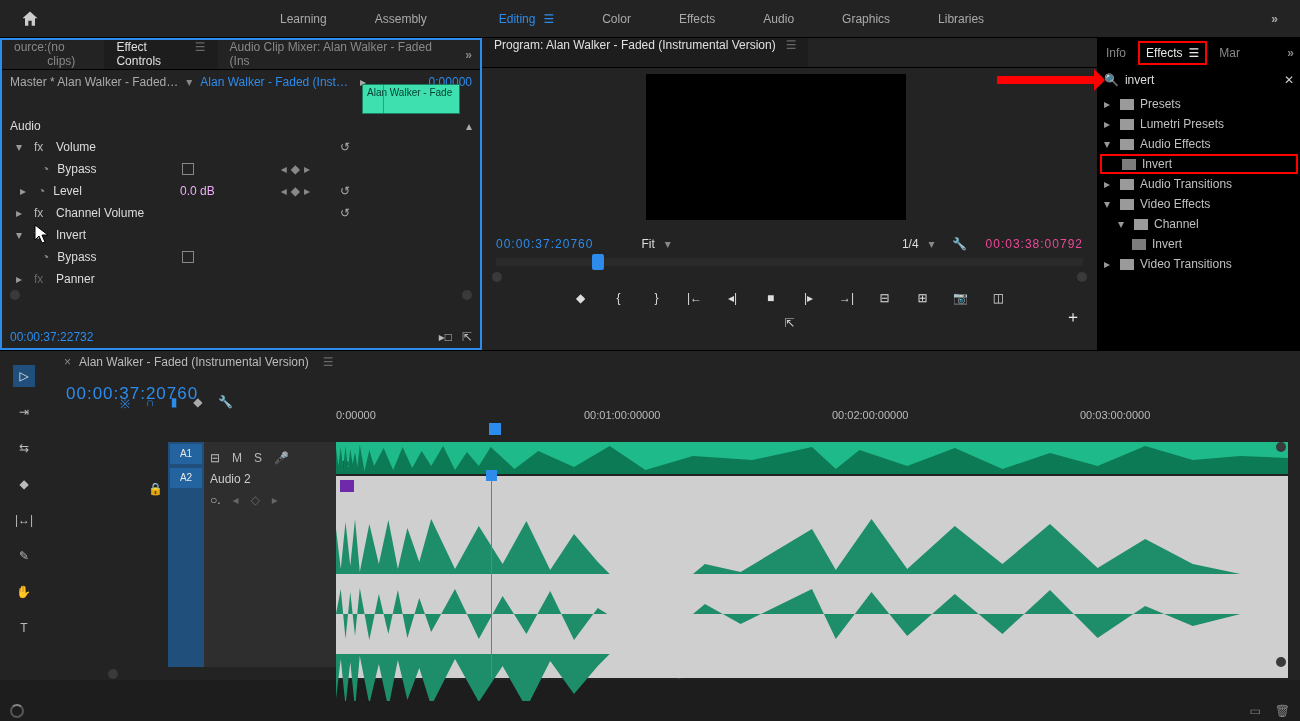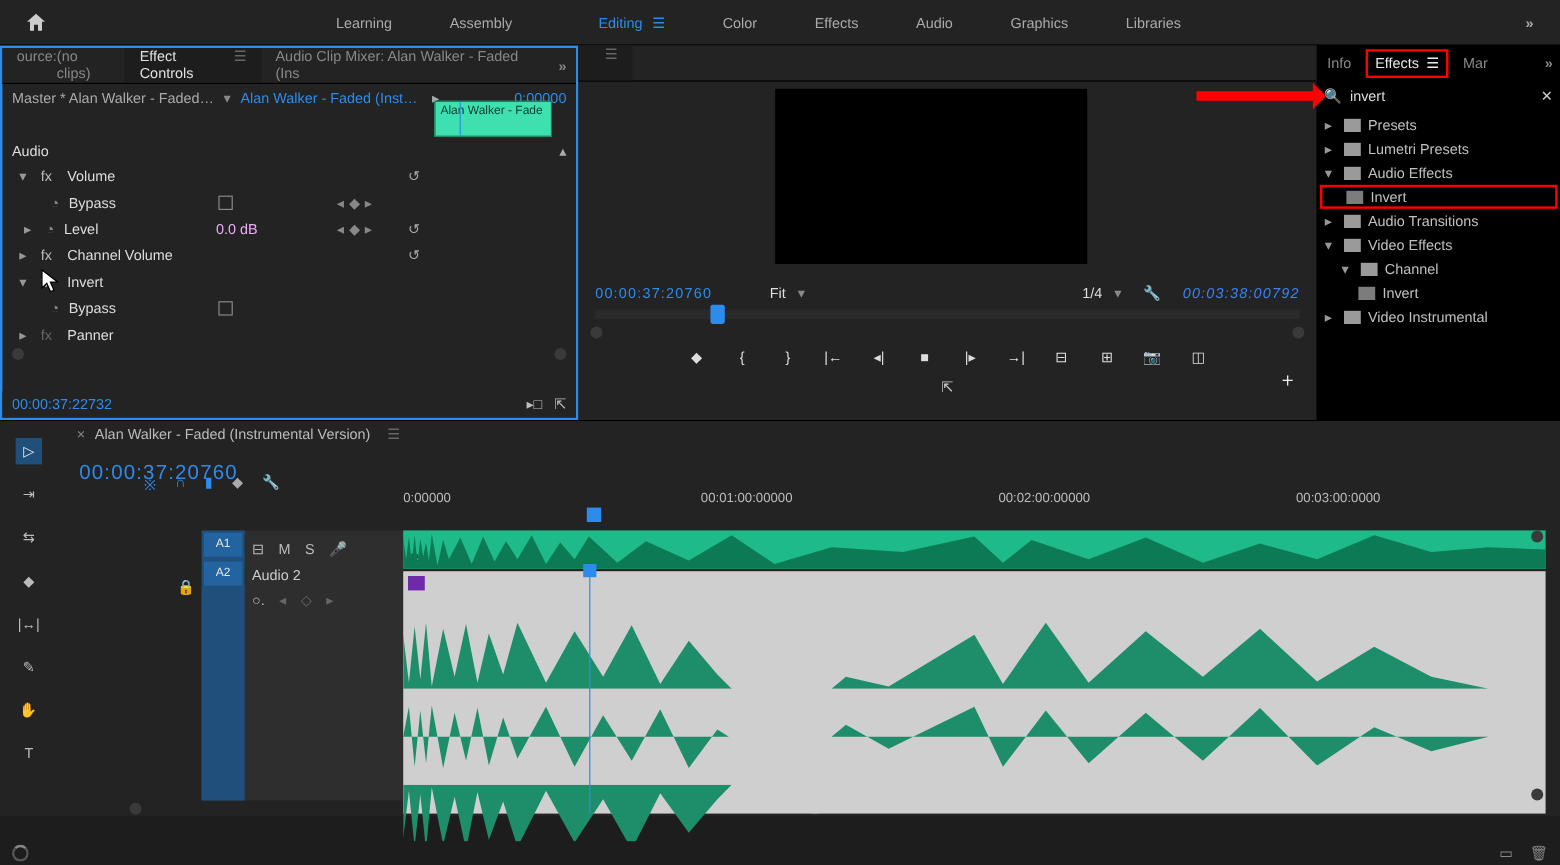--- a/index.html
+++ b/index.html
@@ -52,21 +52,21 @@
 
 .program { flex:1; background:#232323; position:relative; }
 .prog-viewer { position:absolute; left:164px; top:36px; width:260px; height:146px; background:#000; }
 .prog-controls { position:absolute; left:0; right:0; bottom:0; height:120px; display:flex; flex-direction:column; }
 .prog-row1 { display:flex; align-items:center; padding:0 14px; gap:18px; height:28px; }
 .prog-row1 .tc-blue { color:#2d8ceb; letter-spacing:1px; }
 .prog-row1 .fit { display:flex; align-items:center; gap:10px; margin-left:30px; color:#ddd; }
 .prog-row1 .chev { color:#888; }
 .prog-row1 .quarter { margin-left:auto; color:#ddd; display:flex; gap:10px; align-items:center;}
 .prog-row1 .wrench { color:#ccc; }
-.prog-row1 .tc-white { color:#3b82f6; letter-spacing:1px;font-style:italic; }
+.prog-row1 .tc-white { color:#ec4899; letter-spacing:1px; }
 .prog-ruler { height:24px; margin:0 14px; background:linear-gradient(to bottom,#2a2a2a 0,#2a2a2a 8px,#232323 8px); position:relative; }
 .prog-ruler .playhead { position:absolute; top:-4px; left:96px; width:12px; height:16px; background:#2d8ceb; border-radius:2px; }
 .prog-ruler .startdot,.prog-ruler .enddot { position:absolute; bottom:0; width:10px; height:10px; background:#3a3a3a; border-radius:50%; }
 .prog-ruler .startdot{left:-4px;} .prog-ruler .enddot{right:-4px;}
 .prog-btns { display:flex; align-items:center; justify-content:center; gap:22px; height:32px; }
 .prog-btns .btn { color:#ddd; width:16px; text-align:center; }
 .prog-export { display:flex; justify-content:center; padding-top:2px; }
 .prog-export .add { position:absolute; right:16px; bottom:22px; color:#eee; font-size:16px;}
 
 
@@ -242,20 +242,21 @@
       <span class="btns">
           <span>▸□</span>
           <span>⇱</span>
         </span>
     </div>
   </div>
 
   <div class="program">
     <div class="panelstrip">
       <span class="tab active">
+          <span>Program: Alan Walker - Faded (Instrumental Version)</span>
           <span class="hamb" style="margin-left:10px">☰</span>
         </span>
     </div>
     <div class="prog-viewer"></div>
     <div class="prog-controls">
       <div class="prog-row1">
         <span class="tc-blue">00:00:37:20760</span>
         <span class="fit">
             <span>Fit</span>
             <span class="chev">▾</span>
@@ -343,21 +344,21 @@
           <span class="ico"></span>
           <span>Channel</span>
         </div>
       <div class="folder-row nested2">
           <span class="fx-ico"></span>
           <span>Invert</span>
         </div>
       <div class="folder-row">
           <span class="tw">▸</span>
           <span class="ico"></span>
-          <span>Video Instrumental</span>
+          <span>Video Transitions</span>
         </div>
     </div>
   </div>
 </div>
 
 <div class="red-arrow"></div>
 
 <div class="lower">
   <div class="toolbar">
     <span class="tbtn sel">▷</span>

